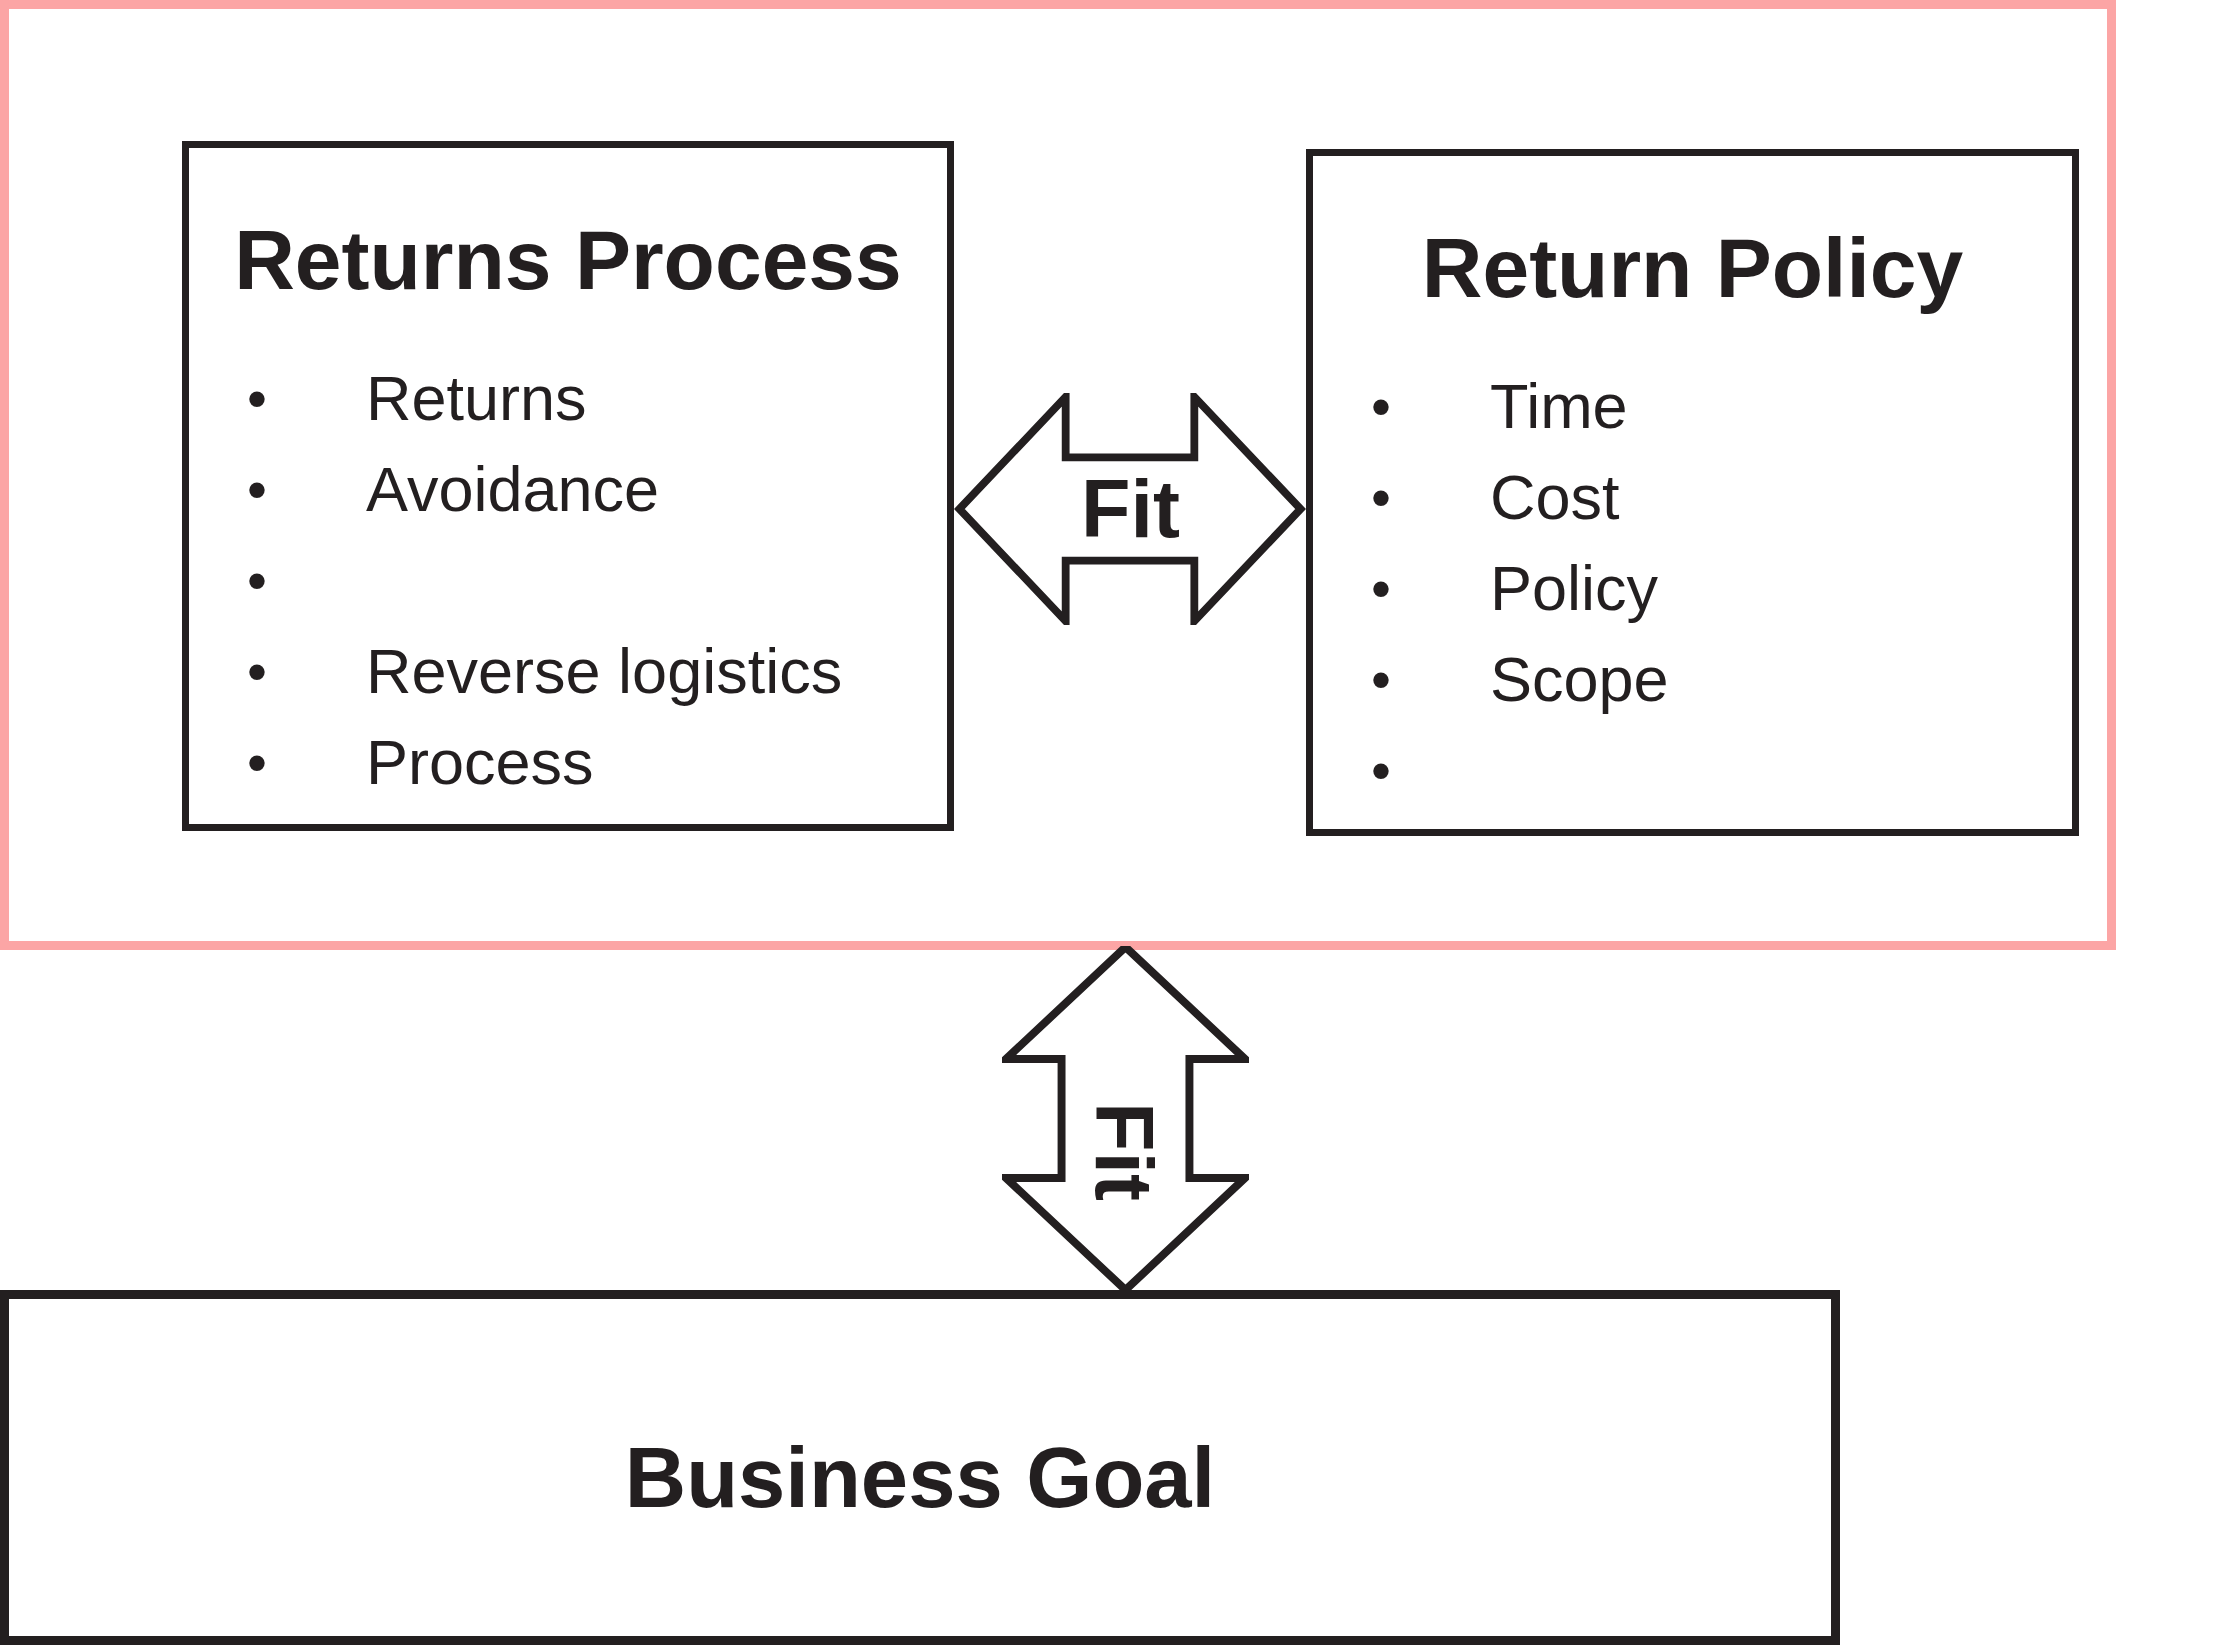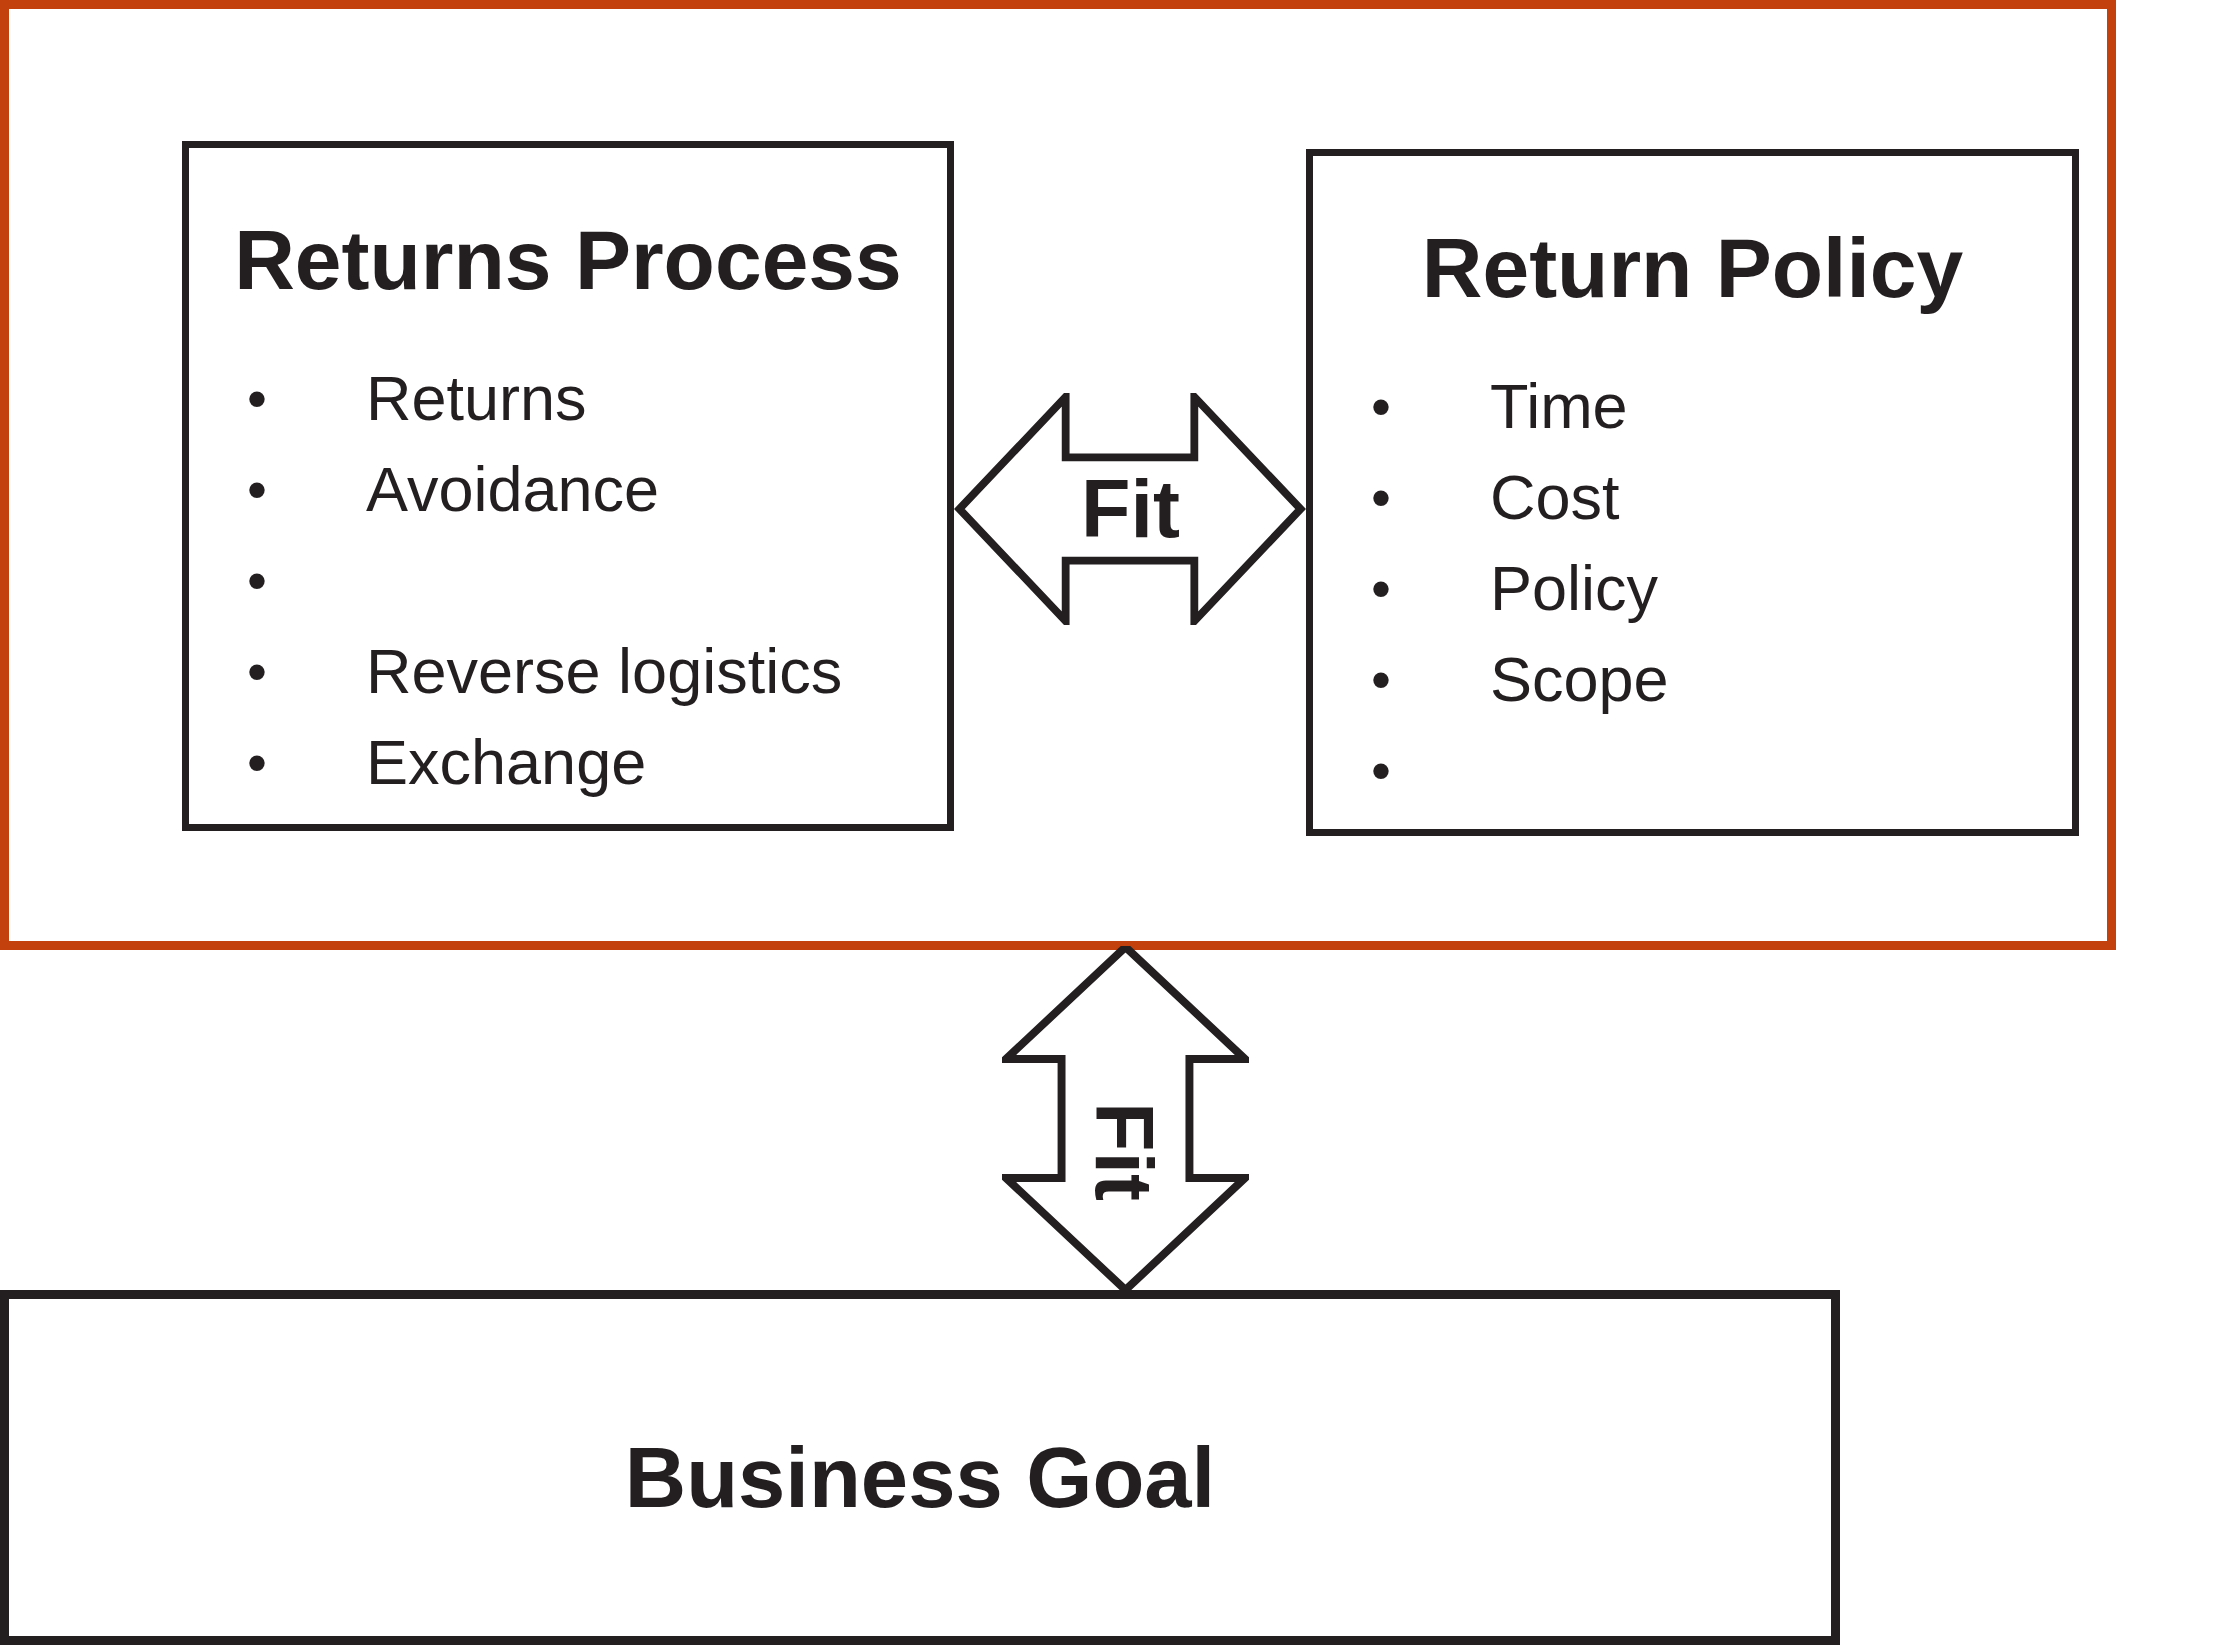--- a/index.html
+++ b/index.html
@@ -10,21 +10,21 @@
     background: #ffffff;
     font-family: "Liberation Sans", sans-serif;
     color: #231f20;
     overflow: hidden;
   }
   
   .outer-box {
     position: absolute;
     left: 0; top: 0;
     width: 2116px; height: 950px;
-    border: 9px solid #c2410c;
+    border: 9px solid #fca5a5;
     box-sizing: border-box;
     background: #ffffff;
   }
   
   .inner-box {
     position: absolute;
     border: 7px solid #231f20;
     box-sizing: border-box;
     background: #ffffff;
   }
@@ -127,21 +127,21 @@
         </li>
         <li>
           <span class="bullet-dot">•</span>
         </li>
         <li>
           <span class="bullet-dot">•</span>
           <span class="bullet-text">Reverse logistics</span>
         </li>
         <li>
           <span class="bullet-dot">•</span>
-          <span class="bullet-text">Exchange</span>
+          <span class="bullet-text">Process</span>
         </li>
       </ul>
     </div>
 
     <div class="inner-box right">
       <div class="box-title">Return Policy</div>
       <ul class="bullets">
         <li>
           <span class="bullet-dot">•</span>
           <span class="bullet-text">Time</span>

